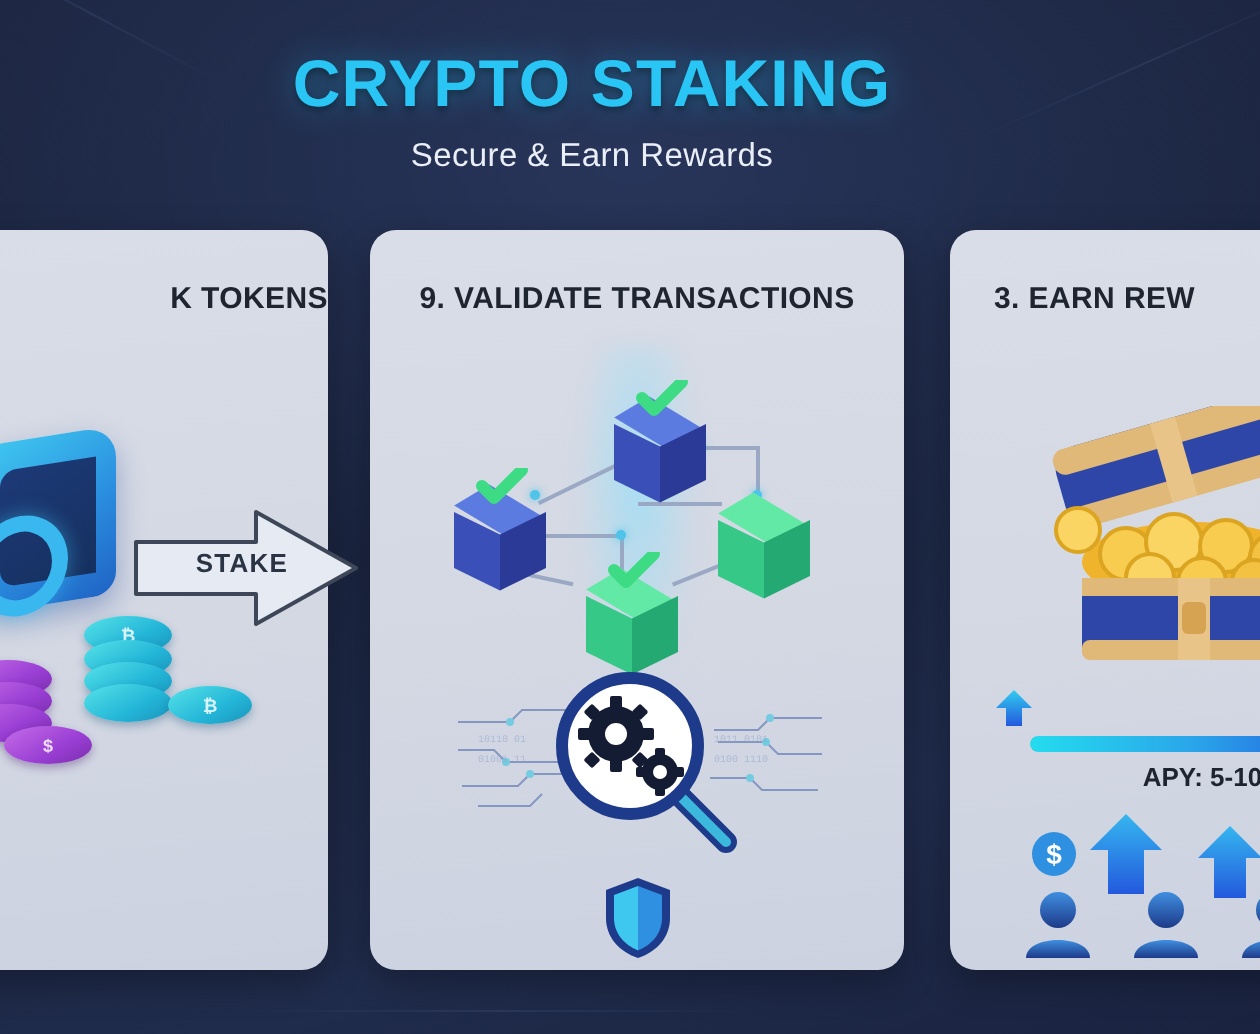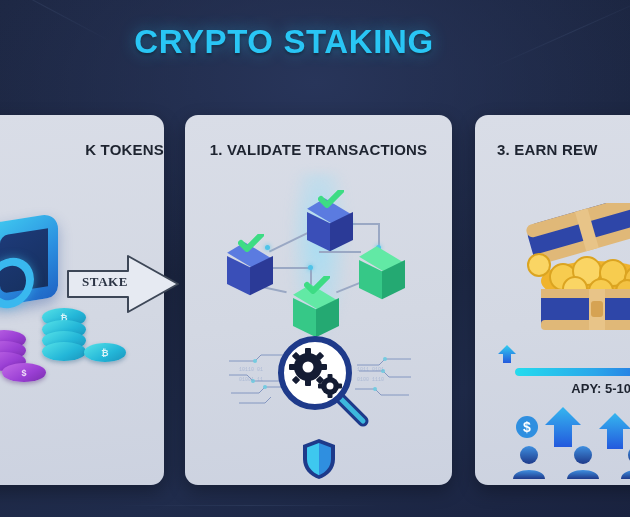--- a/index.html
+++ b/index.html
@@ -28,21 +28,21 @@
     background: linear-gradient(90deg, rgba(120,150,200,0), rgba(140,170,220,0.10), rgba(120,150,200,0));
     pointer-events: none;
   }
   .streak-a { left: -30px; top: 6px;  width: 150px; height: 1px; transform: rotate(28deg); }
   .streak-b { right: -40px; top: 30px; width: 190px; height: 1px; transform: rotate(-24deg); }
   .streak-c { left: 120px; top: 505px; width: 260px; height: 1px; }
 
   
   .header {
     position: absolute;
-    left: 4px; top: 0;
+    left: 16px; top: 0;
     width: 560px;
     text-align: center;
     z-index: 5;
   }
   .title {
     margin: 0;
     padding-top: 23px;
     font-size: 33px;
     font-weight: bold;
     letter-spacing: 0.6px;
@@ -150,26 +150,25 @@
     top: 253px;
     width: 118px;
     height: 62px;
     z-index: 6;
   }
   .stake-label {
     position: absolute;
     left: 16px;
     top: 21px;
     width: 62px;
-    text-align: left;
+    text-align: right;
     font-size: 13px;
     font-weight: bold;
     color: #2b3444;
     letter-spacing: 0.6px;
-    font-family: Liberation Serif, serif;
   }
 
   
   .chain-glow {
     position: absolute;
     left: 50%;
     top: 58px;
     width: 60px;
     height: 170px;
     margin-left: -30px;
@@ -325,20 +324,21 @@
 <body>
 
 <div class="poster">
 
   <div class="bg-streak streak-a"></div>
   <div class="bg-streak streak-b"></div>
   <div class="bg-streak streak-c"></div>
 
   <div class="header">
     <h1 class="title">CRYPTO STAKING</h1>
+    <h2 class="subtitle">Secure &amp; Earn Rewards</h2>
   </div>
 
   <div class="card card-1">
     <div class="card-title" style="text-align:right; padding-right:20px;">K TOKENS</div>
 
     <div class="wallet-art">
       <div class="wallet-body"></div>
       <div class="wallet-inner"></div>
       <div class="wallet-ring"></div>
 
@@ -362,21 +362,21 @@
   </div>
 
   <div class="stake-arrow">
     <svg width="118" height="62" viewBox="0 0 118 62">
       <path d="M2,18 L62,18 L62,3 L112,31 L62,59 L62,44 L2,44 Z" fill="#e6eaf2" stroke="#3d4757" stroke-width="2" stroke-linejoin="round"></path>
     </svg>
     <div class="stake-label">STAKE</div>
   </div>
 
   <div class="card card-2">
-    <div class="card-title">1. VALIDATE TRANSACTIONS</div>
+    <div class="card-title">9. VALIDATE TRANSACTIONS</div>
 
     <div class="chain-glow"></div>
 
     <div class="cube-field">
 
       <div class="link-line" style="left:60px; top:60px; width:44px; transform:rotate(-26deg);"></div>
       <div class="link-line" style="left:142px; top:42px; width:30px;"></div>
       <div class="link-v" style="left:171px; top:42px; height:26px;"></div>
       <div class="link-line" style="left:112px; top:70px; width:42px;"></div>
       <div class="link-line" style="left:60px; top:86px; width:44px;"></div>

